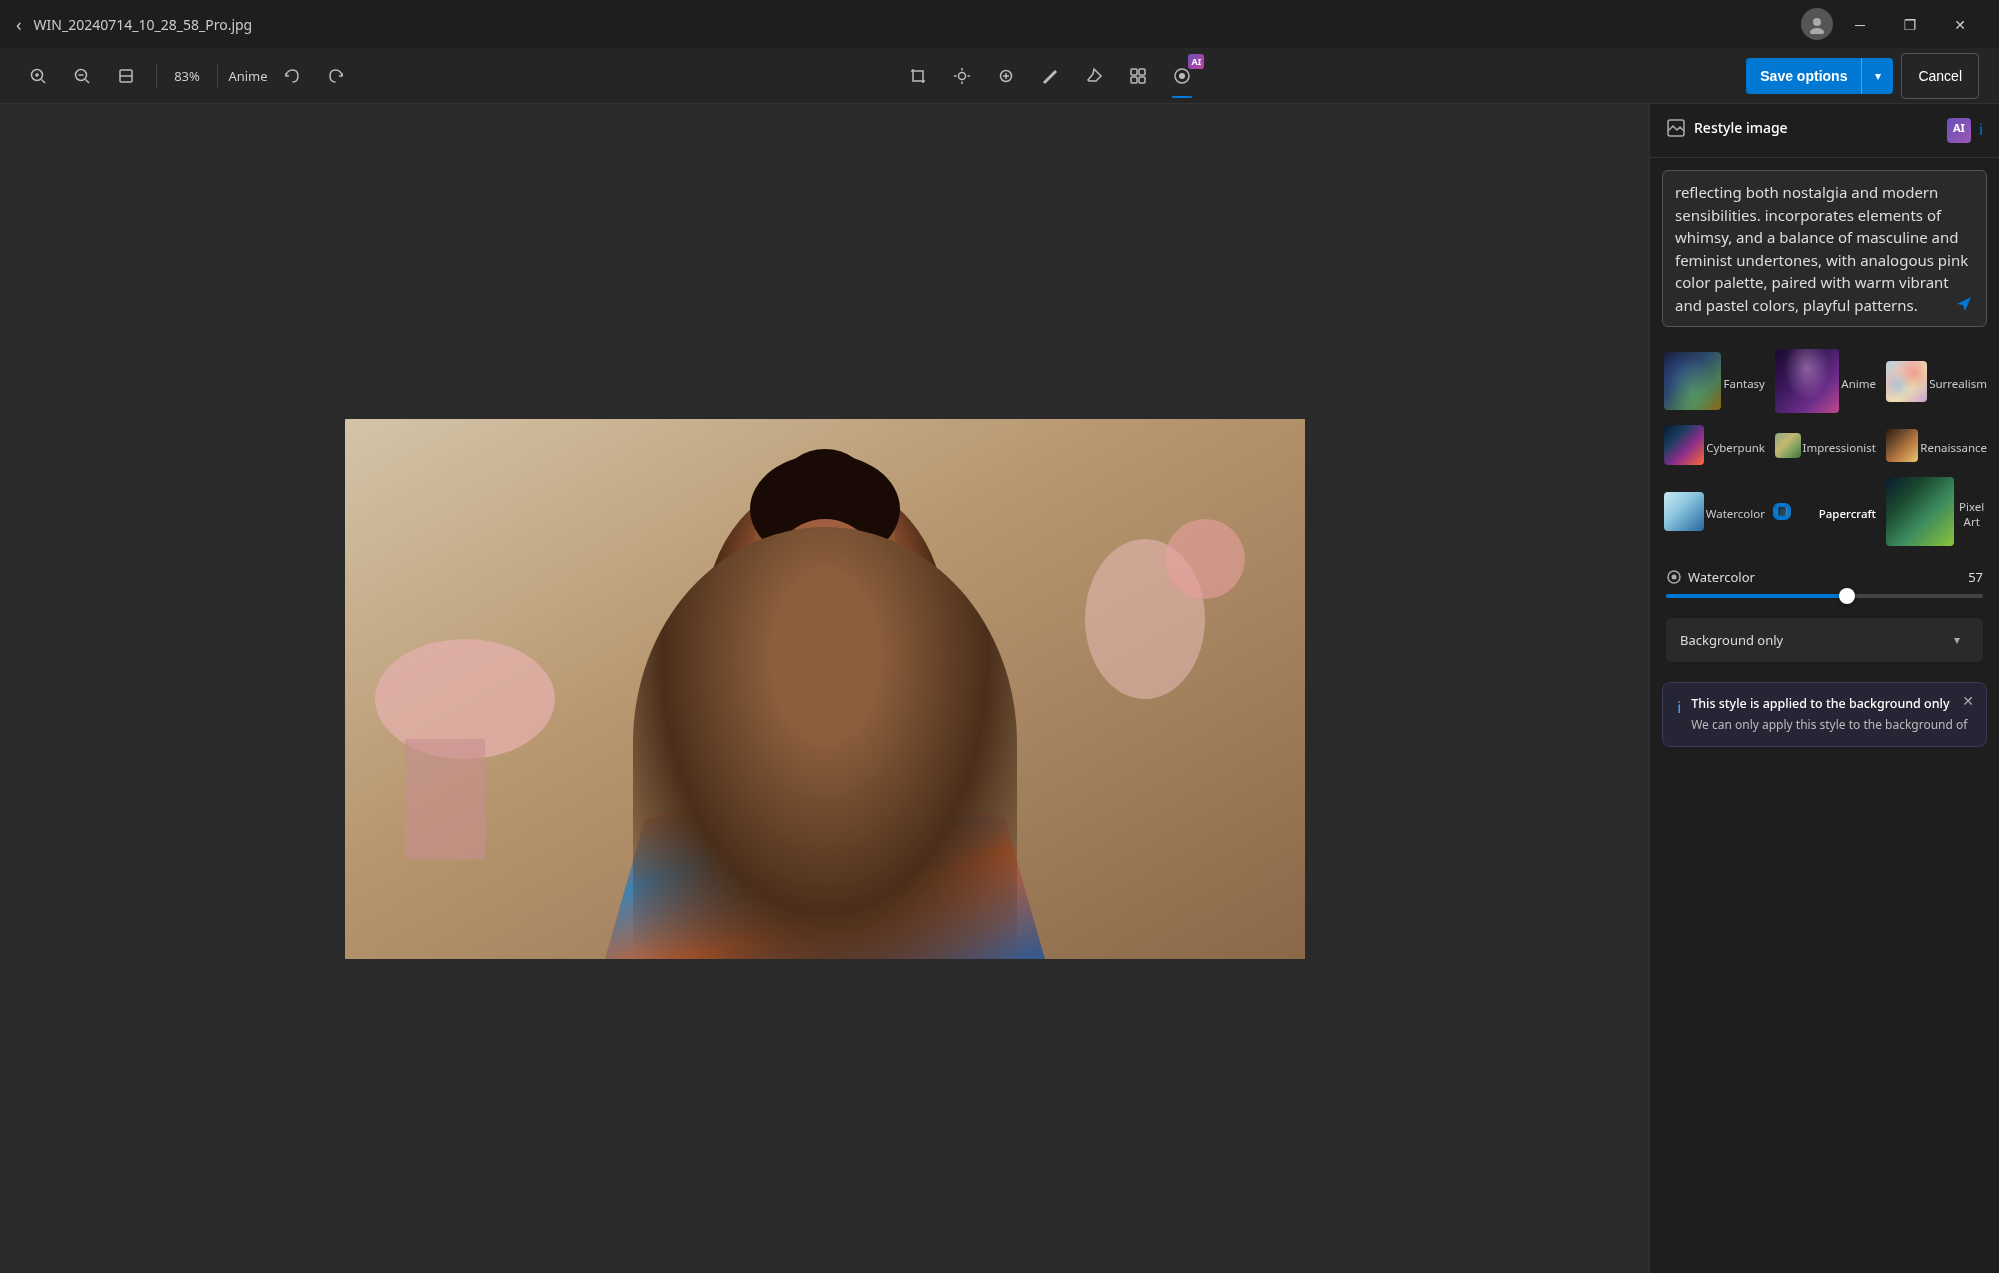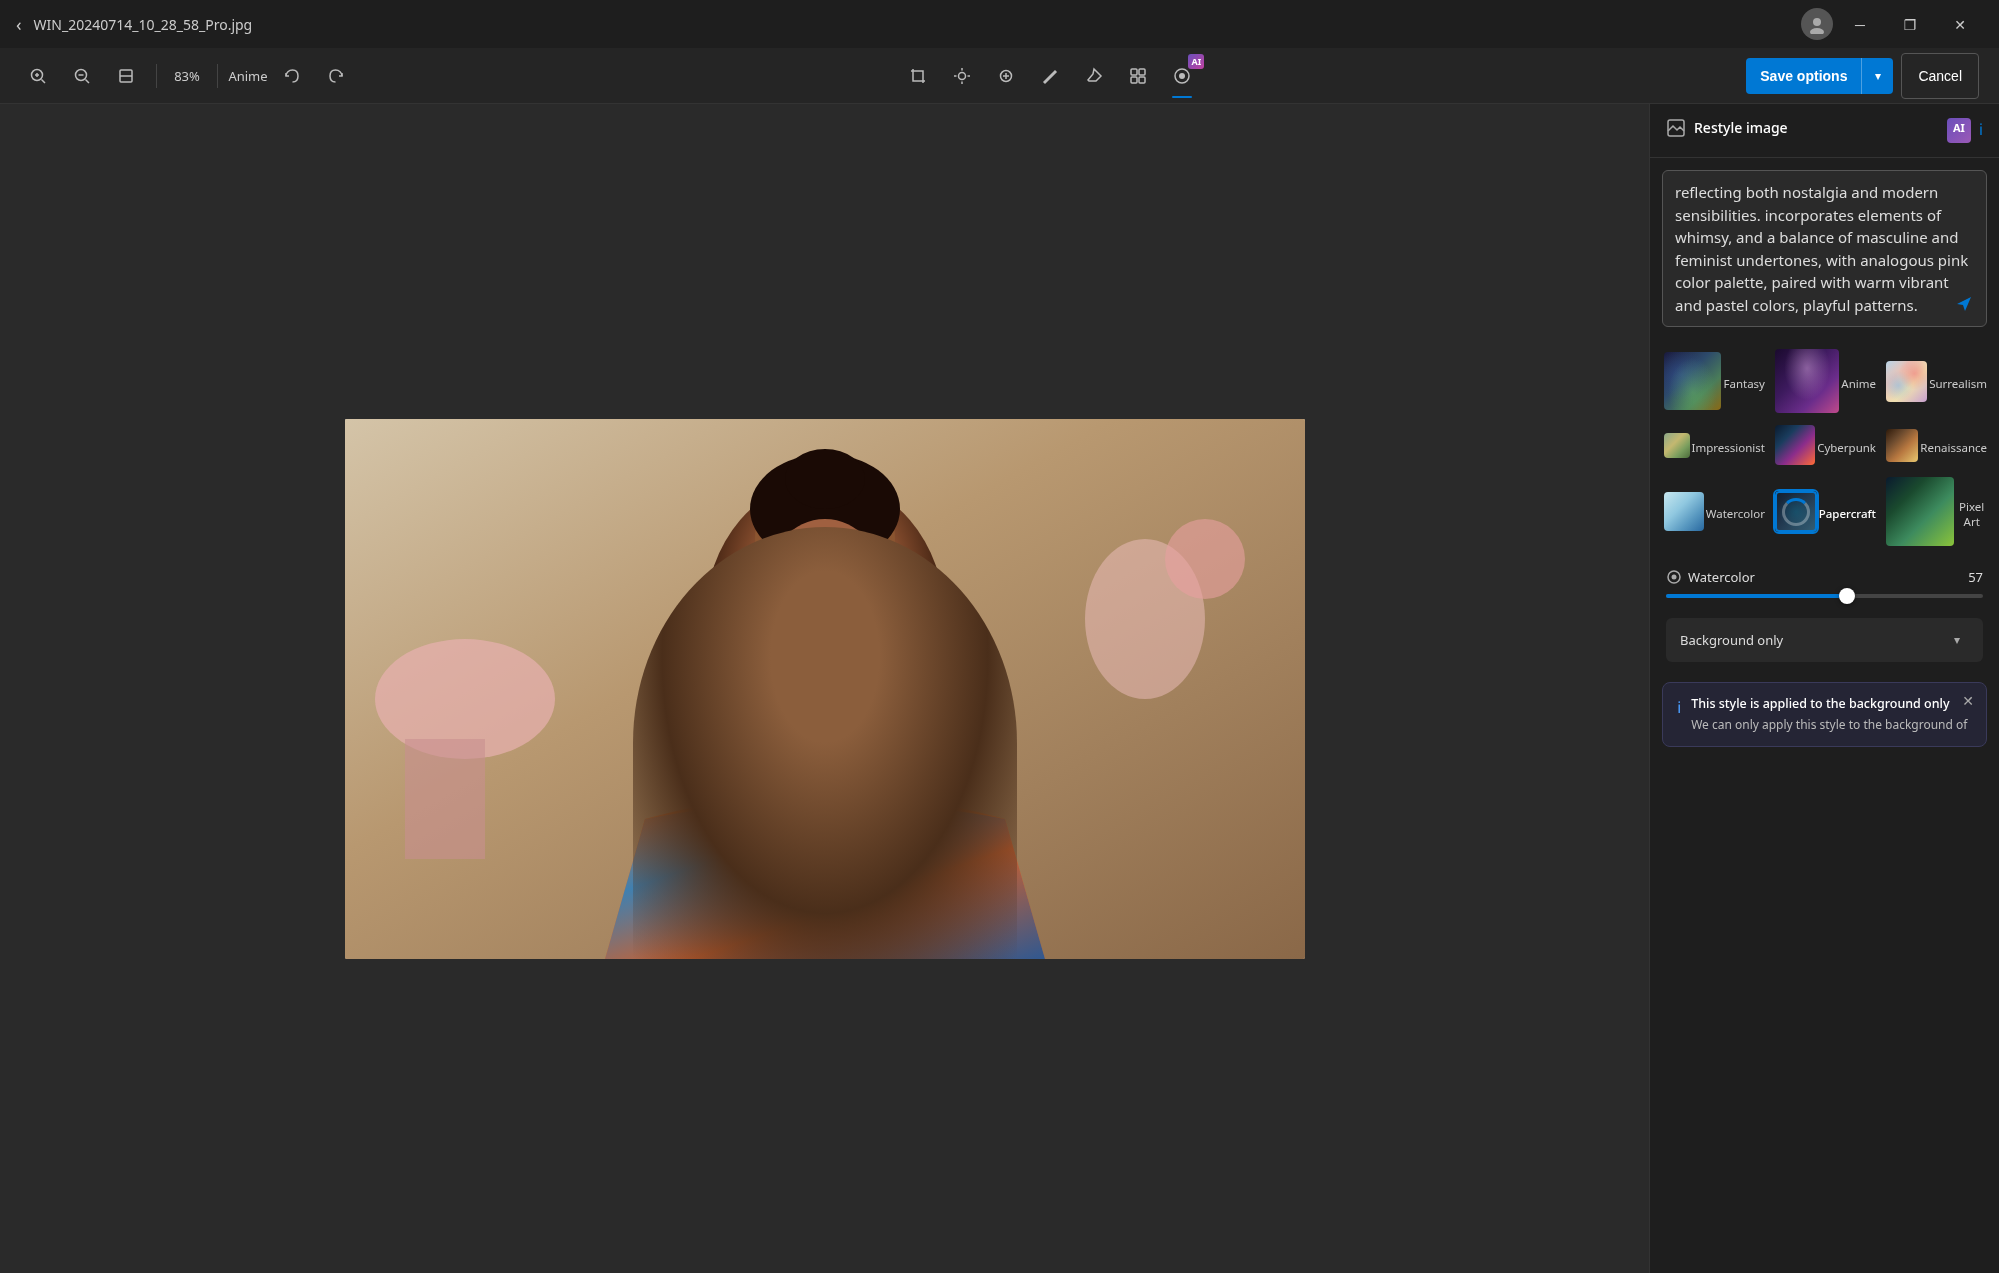--- a/index.html
+++ b/index.html
@@ -294,20 +294,21 @@
     }
     .style-label {
       font-size: 11.5px;
       color: #ccc;
       margin-top: 4px;
       text-align: center;
     }
     .style-item.selected .style-label {
       color: #fff;
       font-weight: 500;
+      padding-left: 28px;
     }
 
     
     .thumb-fantasy {
       background: linear-gradient(135deg, #1a1a3e 0%, #2d4a6b 40%, #4a7c59 70%, #8b6914 100%);
     }
     .thumb-fantasy::after {
       content: '';
       position: absolute;
       inset: 0;
@@ -736,29 +737,29 @@
           <div class="style-label">Anime</div>
         </div>
         <div class="style-item">
           <div class="style-thumb">
             <div class="style-thumb-inner thumb-surrealism" style="position: relative; width: 100%; height: 100%;"></div>
           </div>
           <div class="style-label">Surrealism</div>
         </div>
         <div class="style-item">
           <div class="style-thumb">
+            <div class="style-thumb-inner thumb-cyberpunk" style="position: relative; width: 100%; height: 100%;"></div>
+          </div>
+          <div class="style-label">Cyberpunk</div>
+        </div>
+        <div class="style-item">
+          <div class="style-thumb">
             <div class="style-thumb-inner thumb-impressionist" style="position: relative; width: 100%; height: 100%;"></div>
           </div>
           <div class="style-label">Impressionist</div>
-        </div>
-        <div class="style-item">
-          <div class="style-thumb">
-            <div class="style-thumb-inner thumb-cyberpunk" style="position: relative; width: 100%; height: 100%;"></div>
-          </div>
-          <div class="style-label">Cyberpunk</div>
         </div>
         <div class="style-item">
           <div class="style-thumb">
             <div class="style-thumb-inner thumb-renaissance" style="position: relative; width: 100%; height: 100%;"></div>
           </div>
           <div class="style-label">Renaissance</div>
         </div>
         <div class="style-item">
           <div class="style-thumb">
             <div class="style-thumb-inner thumb-watercolor" style="position: relative; width: 100%; height: 100%;"></div>

